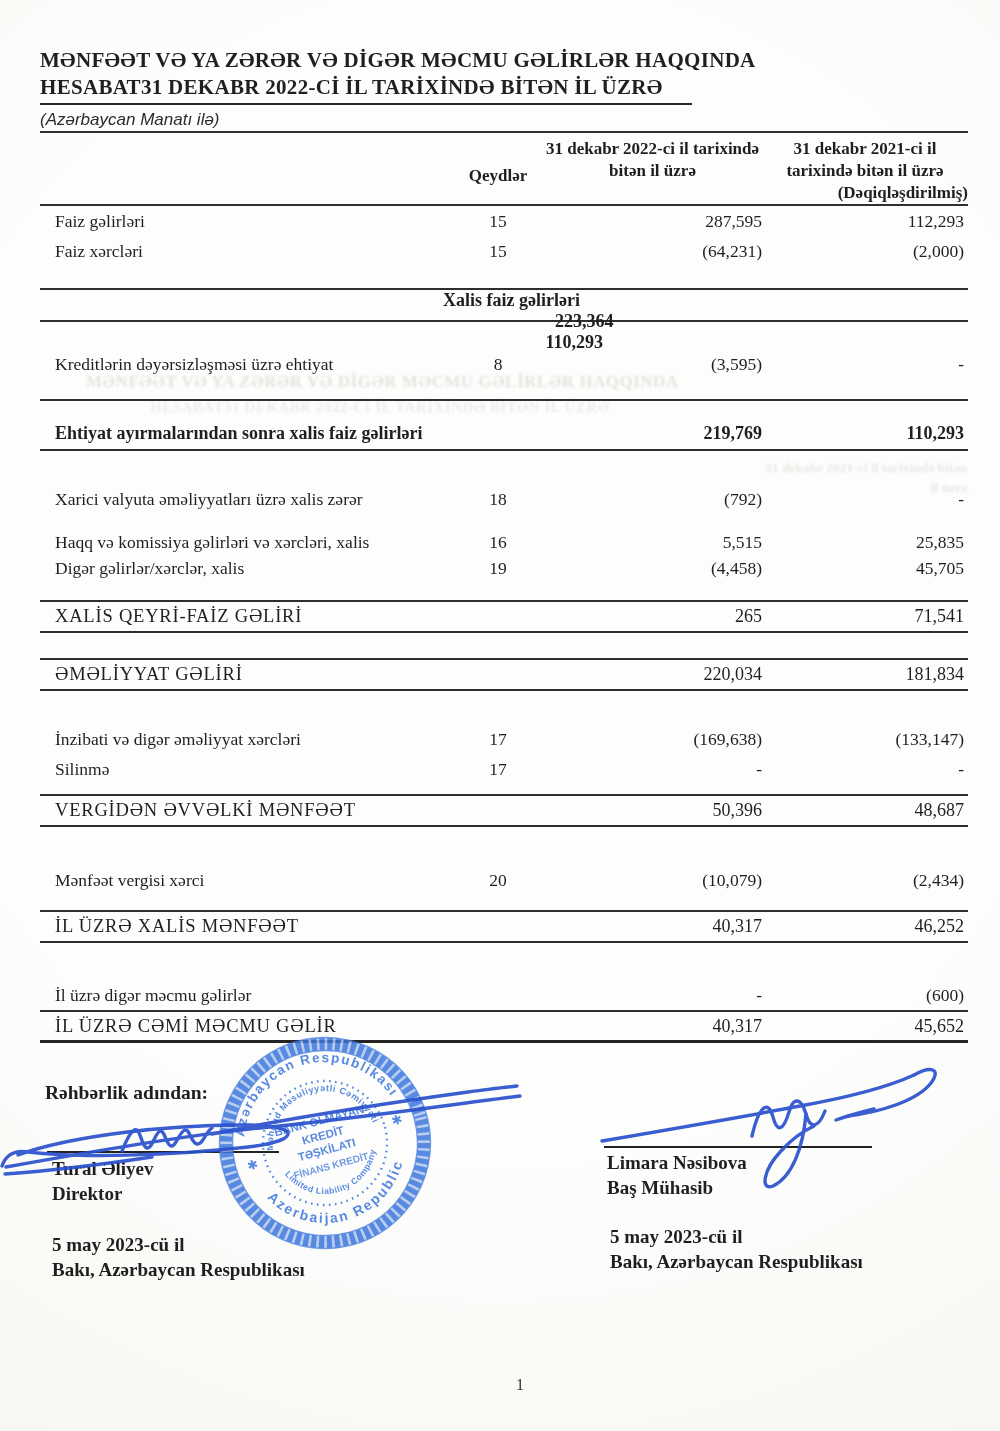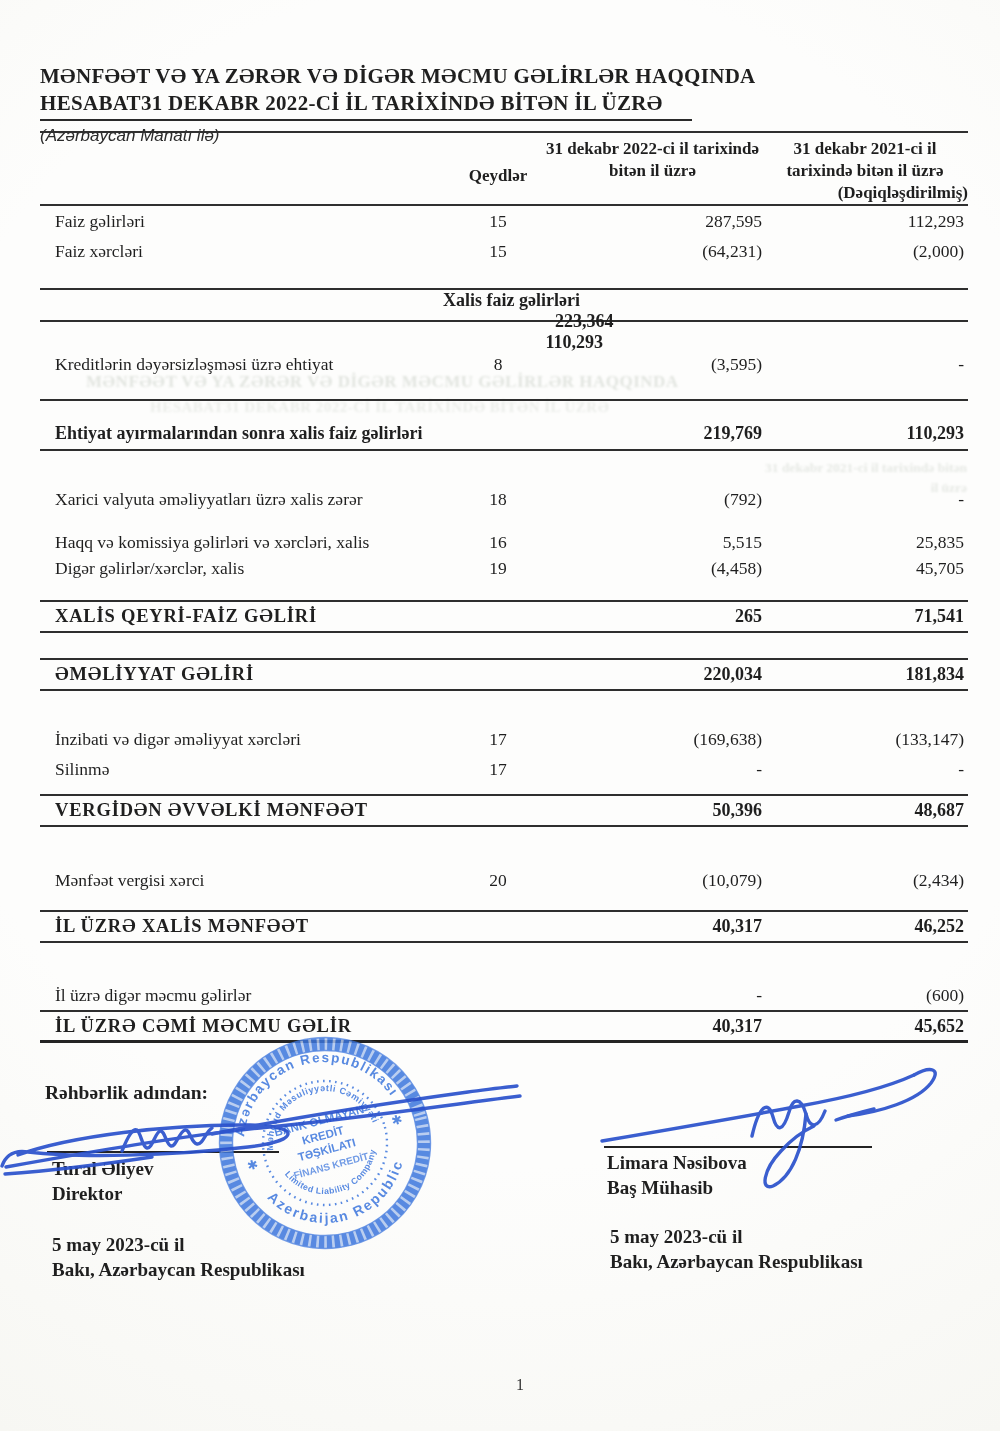--- a/index.html
+++ b/index.html
@@ -5,39 +5,39 @@
   html,body{margin:0;padding:0;background:#e8e8e6;}
   #page{
     position:relative;width:1000px;height:1431px;margin:0 auto;
     background:#fcfcfa;
     background-image:radial-gradient(circle at 50% 40%, #fdfdfc 60%, #f7f7f3 100%);
     overflow:hidden;
     font-family:"Liberation Serif","DejaVu Serif",serif;
     color:#1f1f1f;
   }
   
-  .hdr{position:absolute;left:40px;top:64px;width:740px;}
+  .hdr{position:absolute;left:40px;top:48px;width:740px;}
   .t1{font-size:21px;font-weight:700;letter-spacing:.3px;line-height:1.18;white-space:nowrap;}
   .t2wrap{width:652px;border-bottom:2px solid #2a2a2a;padding-bottom:3px;margin-top:2px;}
   .t2{font-size:21px;font-weight:700;letter-spacing:.3px;white-space:nowrap;}
   .subtitle{font-family:"Liberation Sans","DejaVu Sans",sans-serif;font-style:italic;font-size:17px;color:#2b2b2b;margin-top:5px;}
   
   .tbl{position:absolute;left:40px;top:131px;width:928px;}
   .thead{display:flex;border-top:2px solid #303030;border-bottom:2px solid #303030;min-height:70px;box-sizing:border-box;padding-top:5px;}
   .thead .hc{font-weight:700;font-size:17px;line-height:1.3;}
   .h-spacer{flex:1;}
   .h-note{width:90px;text-align:center;align-self:center;padding-top:10px;}
   .h-22{width:219px;text-align:center;}
   .h-21{width:206px;text-align:center;}
   .h-21 .adj{display:block;text-align:right;}
   .row{display:flex;align-items:center;font-size:17.5px;box-sizing:border-box;}
   .row.item{height:30px;}
   .row.subtotal{border-top:2px solid #2e2e2e;border-bottom:2px solid #2e2e2e;height:34px;font-weight:700;font-size:18px;}
   .row.subtotal2{border-top:2px solid #2e2e2e;border-bottom:2px solid #2e2e2e;min-height:52px;font-weight:700;font-size:18px;align-items:flex-end;padding-bottom:5px;}
-  .row.total{border-top:2px solid #2e2e2e;border-bottom:2px solid #2e2e2e;height:33px;font-weight:700;font-size:18.5px;letter-spacing:.8px;}
+  .row.total{border-top:2px solid #2e2e2e;border-bottom:2px solid #2e2e2e;height:33px;font-weight:400;font-size:18.5px;letter-spacing:.8px;}
   .row.total.thick{border-bottom:3px solid #242424;}
   .cell{box-sizing:border-box;}
   .c-label{flex:1;padding-left:15px;}
   .row.subtotal2 .c-label{max-width:430px;line-height:1.25;}
   .c-note{width:90px;text-align:center;font-weight:400;}
   .c-v22{width:219px;text-align:right;}
   .c-v21{width:206px;text-align:right;padding-right:4px;}
   .row.subtotal .c-v22,.row.subtotal .c-v21,
   .row.subtotal2 .c-v22,.row.subtotal2 .c-v21,
   .row.total .c-v22,.row.total .c-v21{letter-spacing:0;font-size:18px;}

